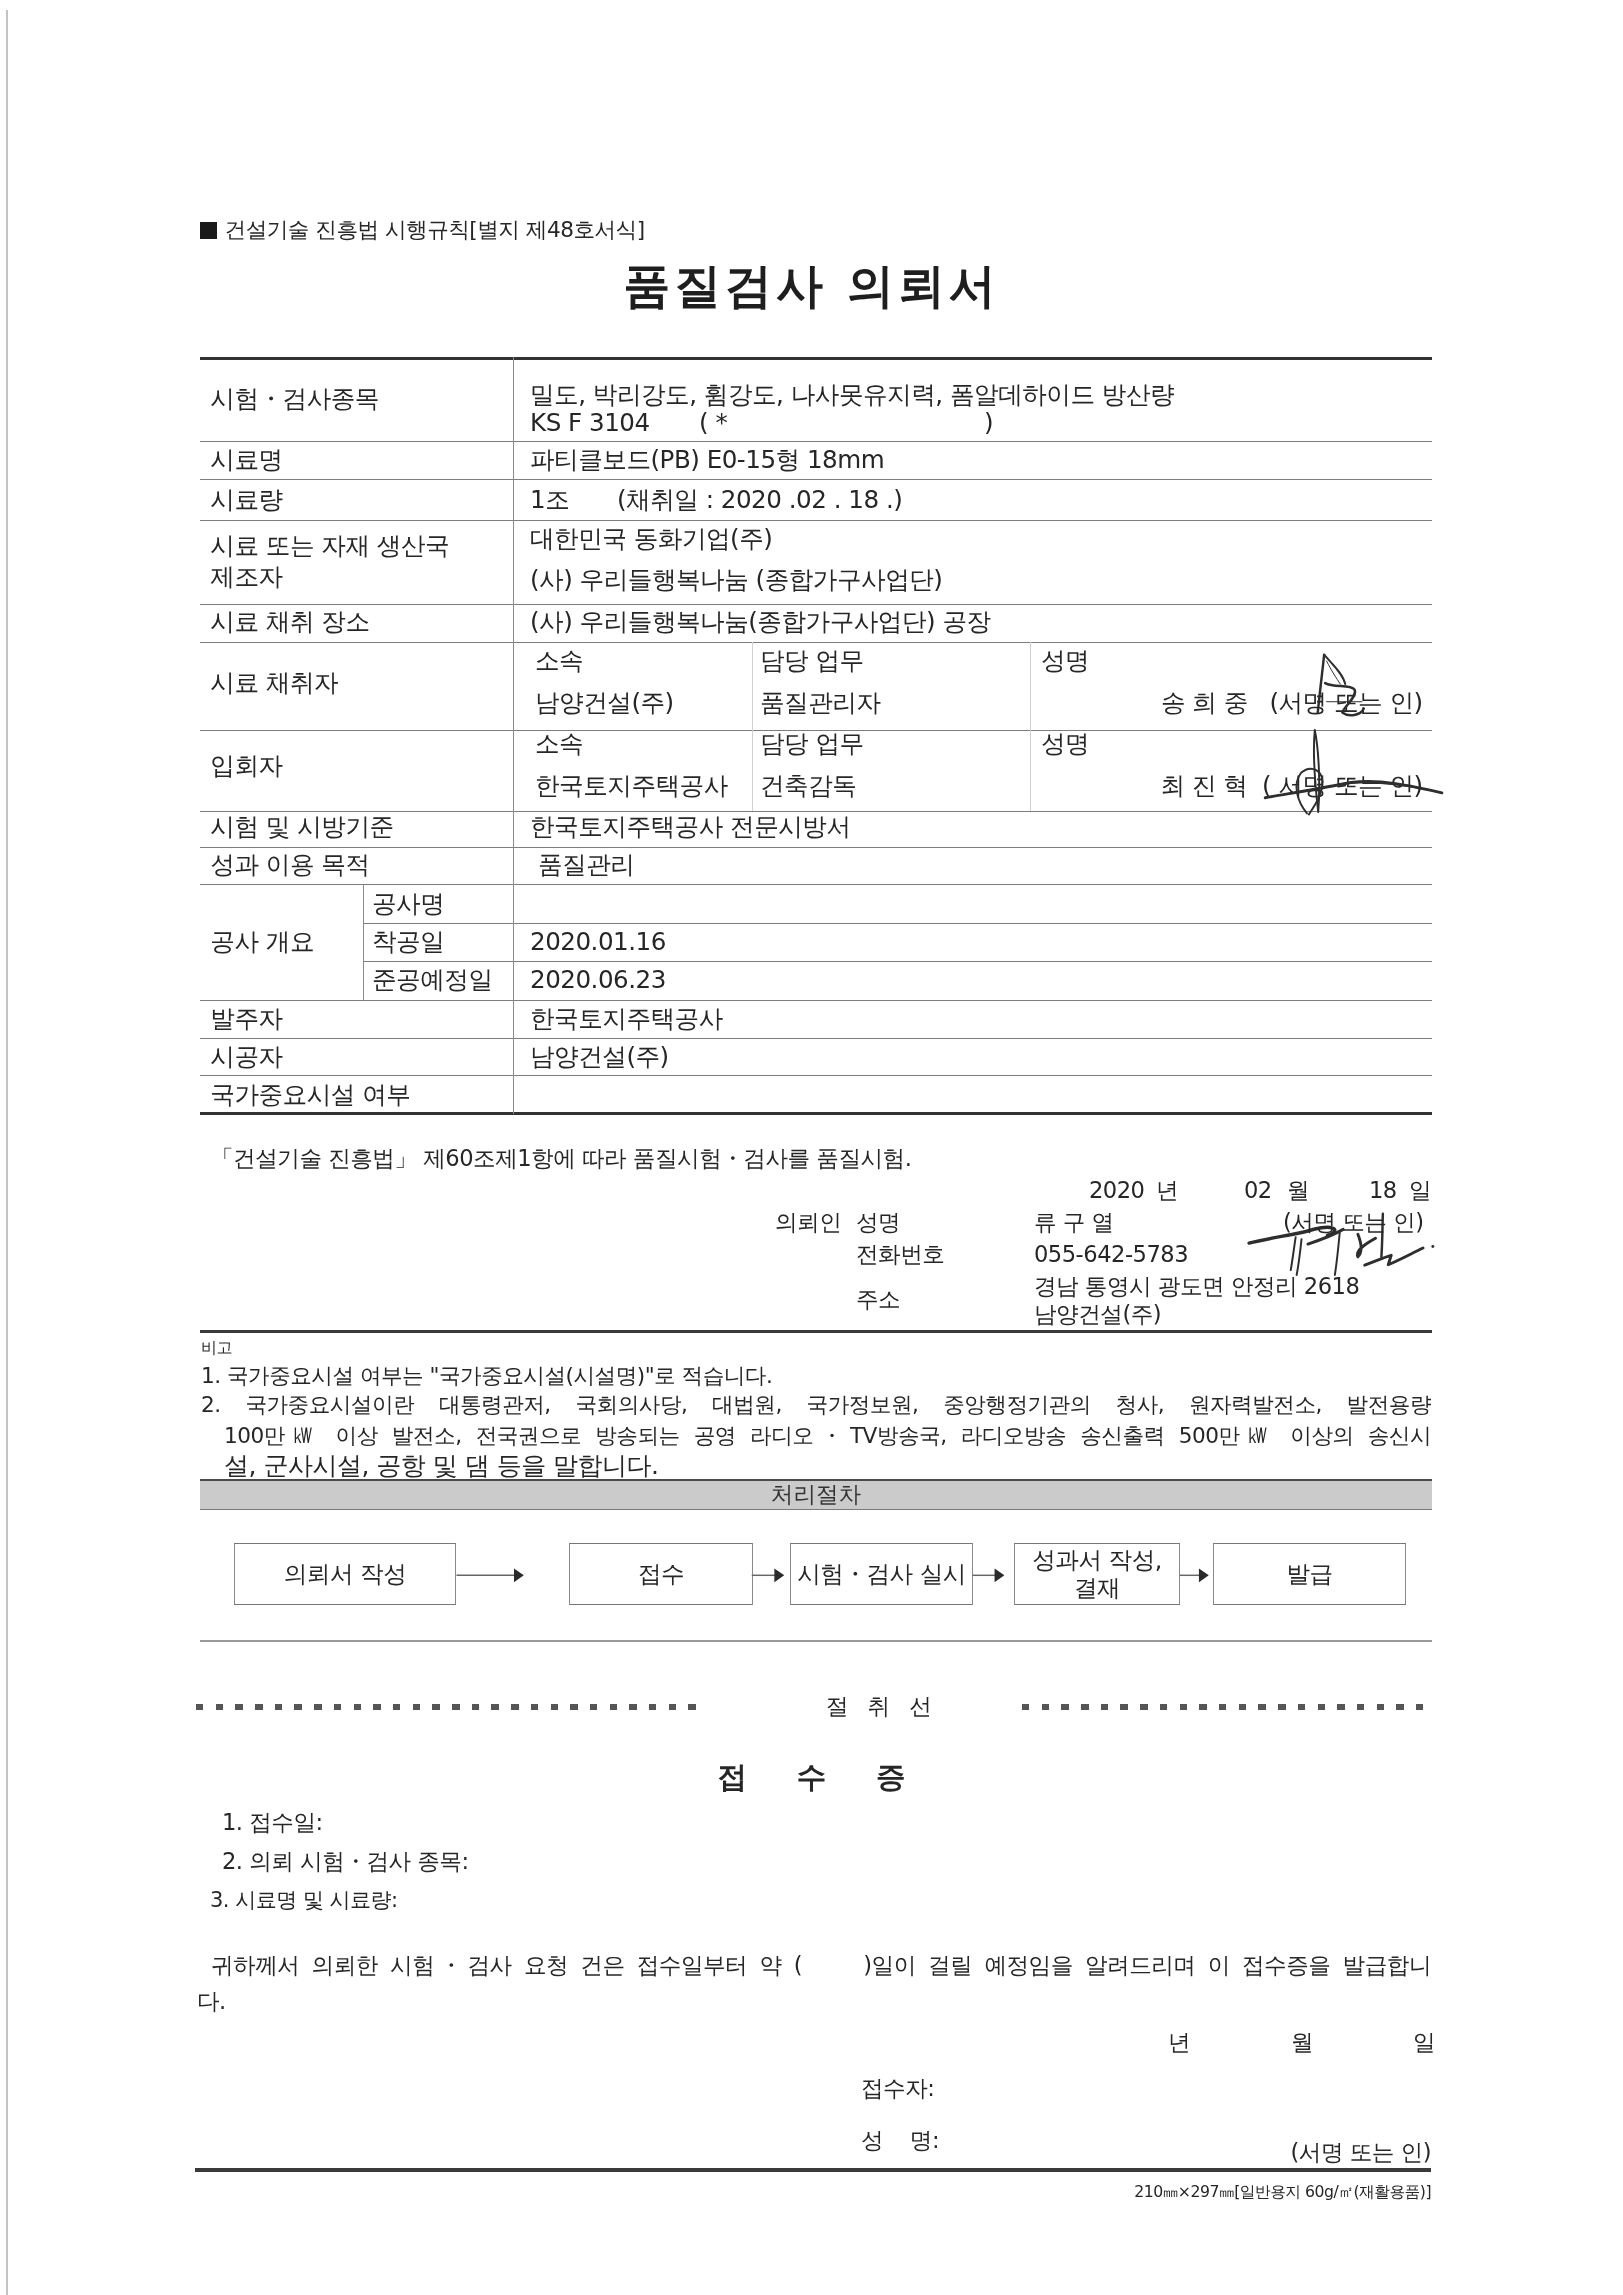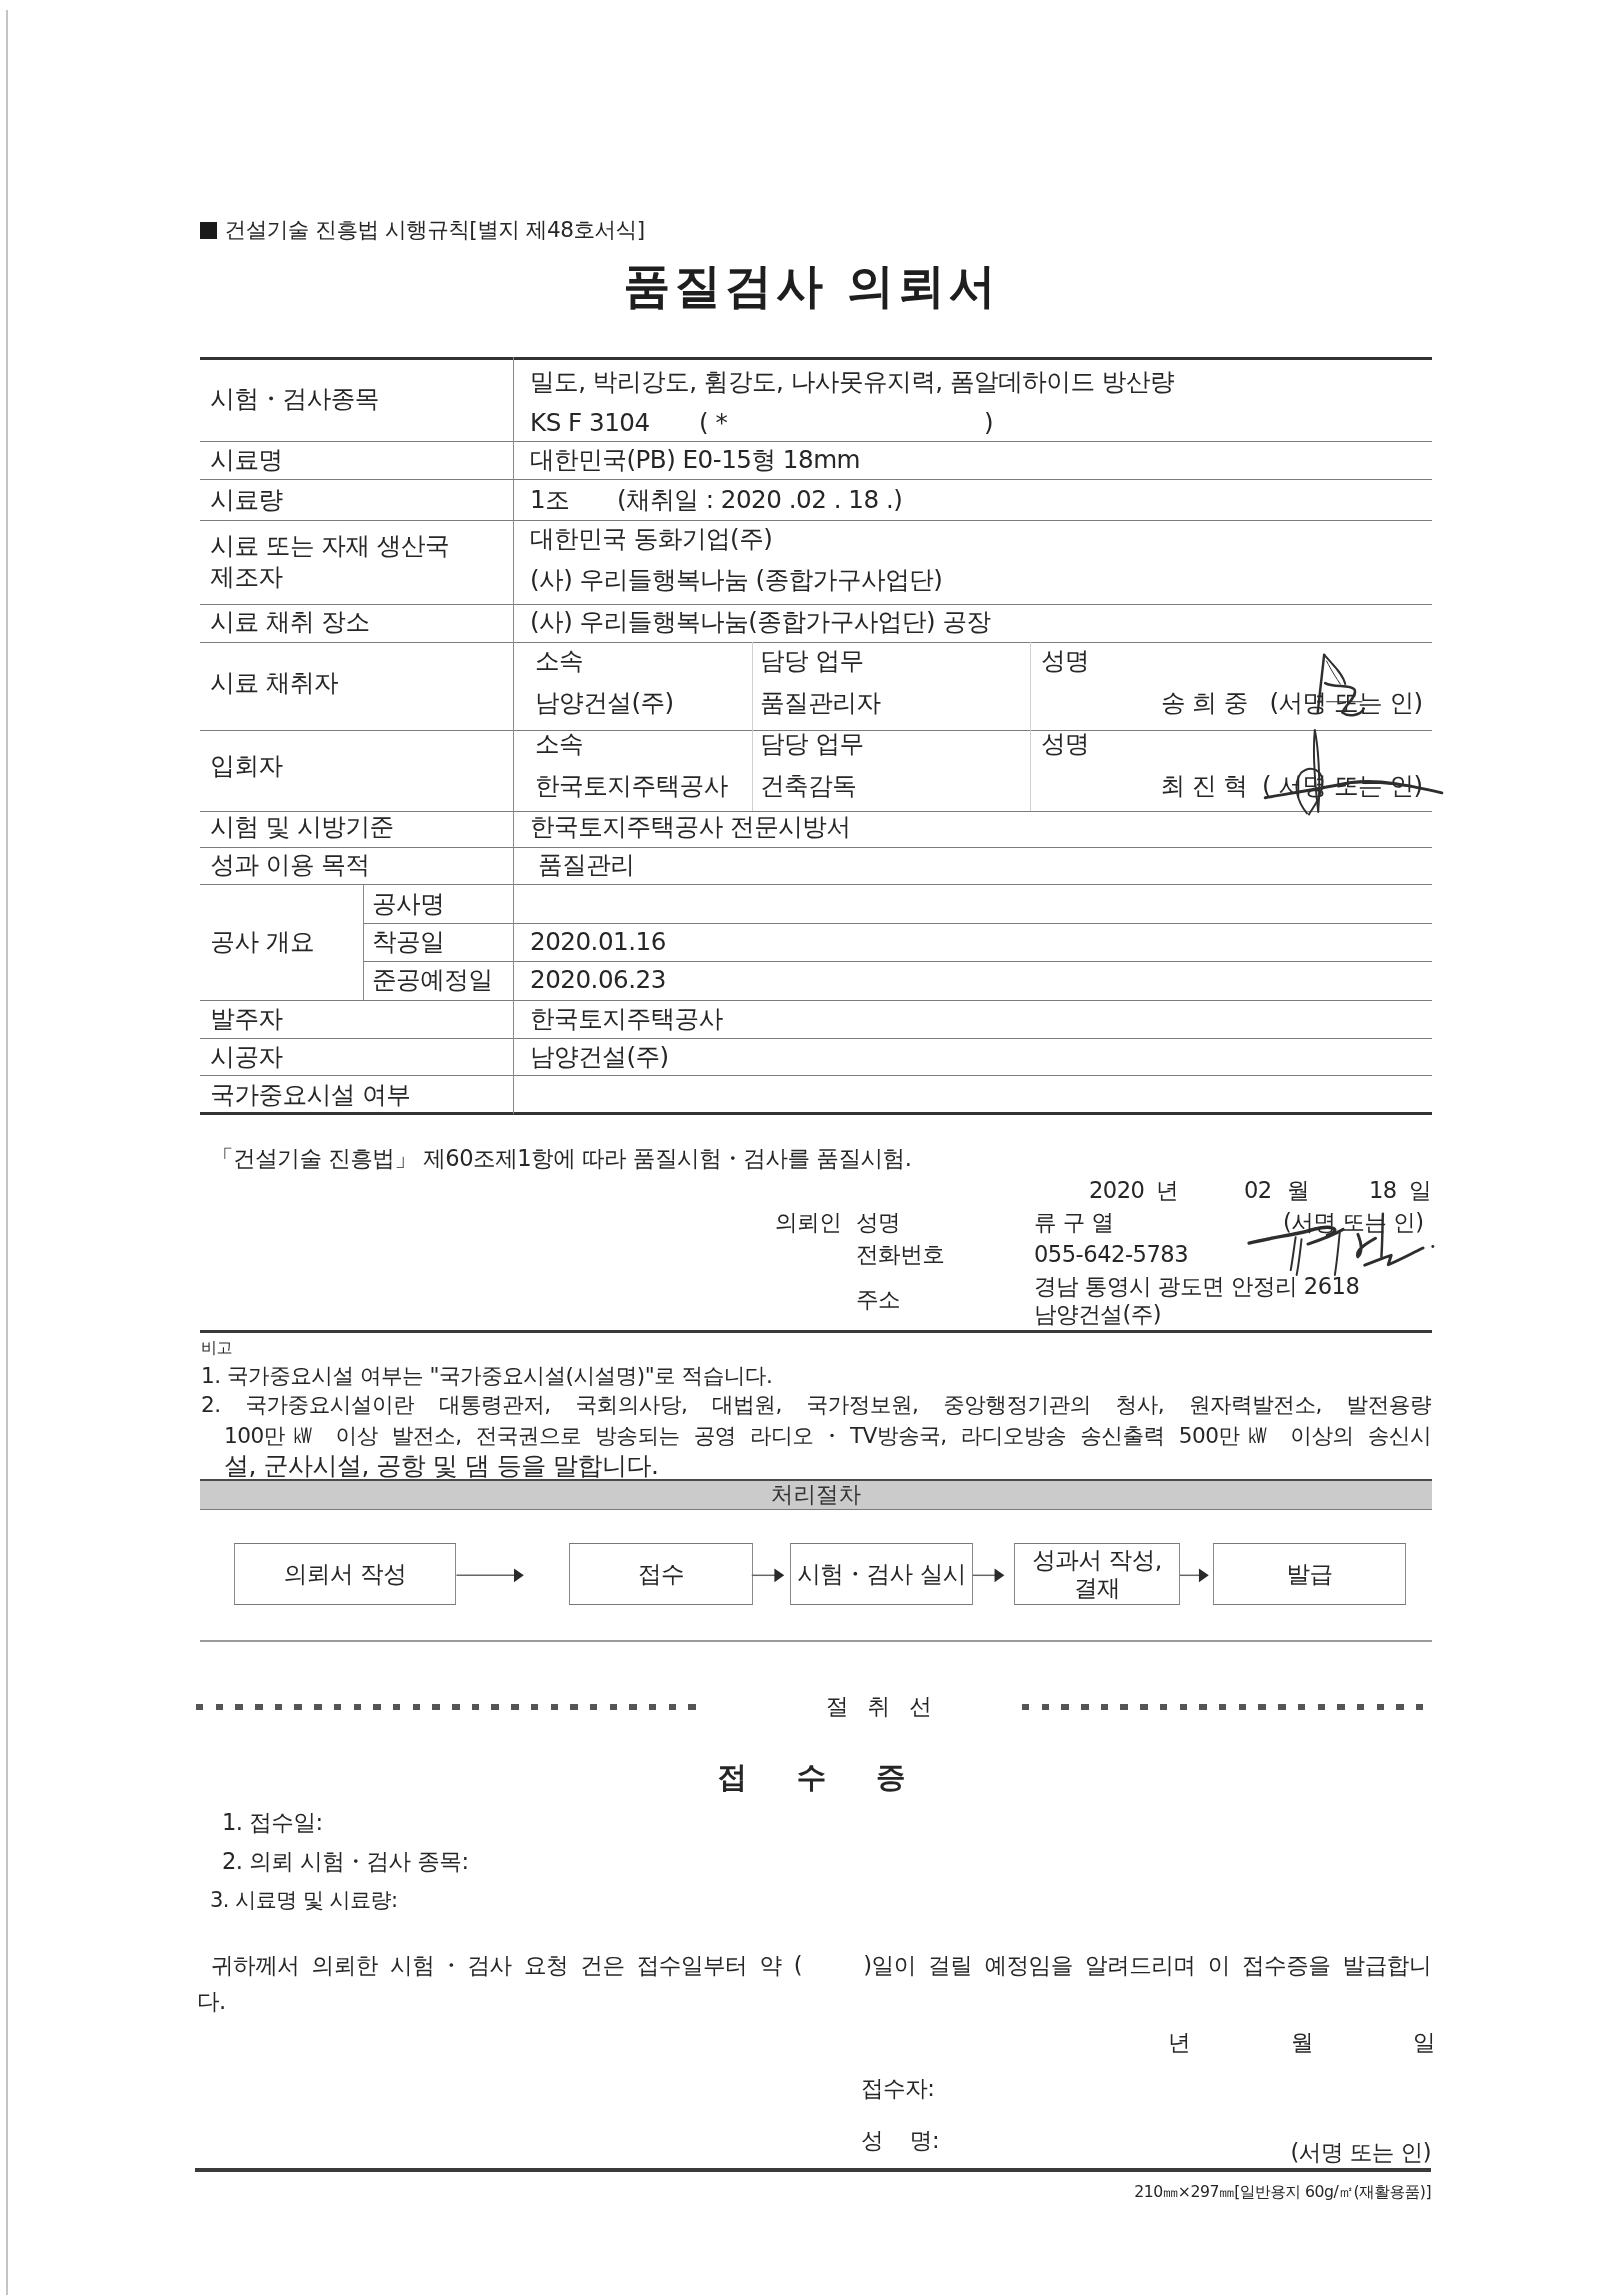--- a/index.html
+++ b/index.html
@@ -60,27 +60,27 @@
   <div class="hl" style="top:681px"></div>
   <div class="hl" style="top:718px"></div>
   <div class="hl thick" style="top:755px; height:2.9px"></div>
 
   <div class="vl" style="left:313px; top:0; height:757px"></div>
   <div class="vl" style="left:163px; top:527px; height:116px"></div>
   <div class="vl faint" style="left:552px; top:285px; height:169px"></div>
   <div class="vl faint" style="left:830px; top:285px; height:169px"></div>
 
   <div class="t" style="left:10.3px; top:27px">시험・검사종목</div>
-  <div class="t" style="left:330px; top:10px">밀도, 박리강도, 휨강도, 나사못유지력, 폼알데하이드 방산량</div>
+  <div class="t" style="left:330px; top:23px">밀도, 박리강도, 휨강도, 나사못유지력, 폼알데하이드 방산량</div>
   <div class="t" style="left:330px; top:51px">KS F 3104</div>
   <div class="t" style="left:499px; top:51px">( *</div>
   <div class="t" style="left:784px; top:51px">)</div>
 
   <div class="t" style="left:10.3px; top:88px">시료명</div>
-  <div class="t" style="left:330px; top:88px">대한민국(PB) E0-15형 18mm</div>
+  <div class="t" style="left:330px; top:88px">파티클보드(PB) E0-15형 18mm</div>
 
   <div class="t" style="left:10.3px; top:128px">시료량</div>
   <div class="t" style="left:330px; top:128px">1조</div>
   <div class="t" style="left:417px; top:128px">(채취일 : 2020 .02 . 18 .)</div>
 
   <div class="t" style="left:10.3px; top:174px">시료 또는 자재 생산국</div>
   <div class="t" style="left:10.3px; top:205px">제조자</div>
   <div class="t" style="left:330px; top:167px">대한민국 동화기업(주)</div>
   <div class="t" style="left:330px; top:208px">(사) 우리들행복나눔 (종합가구사업단)</div>
 

